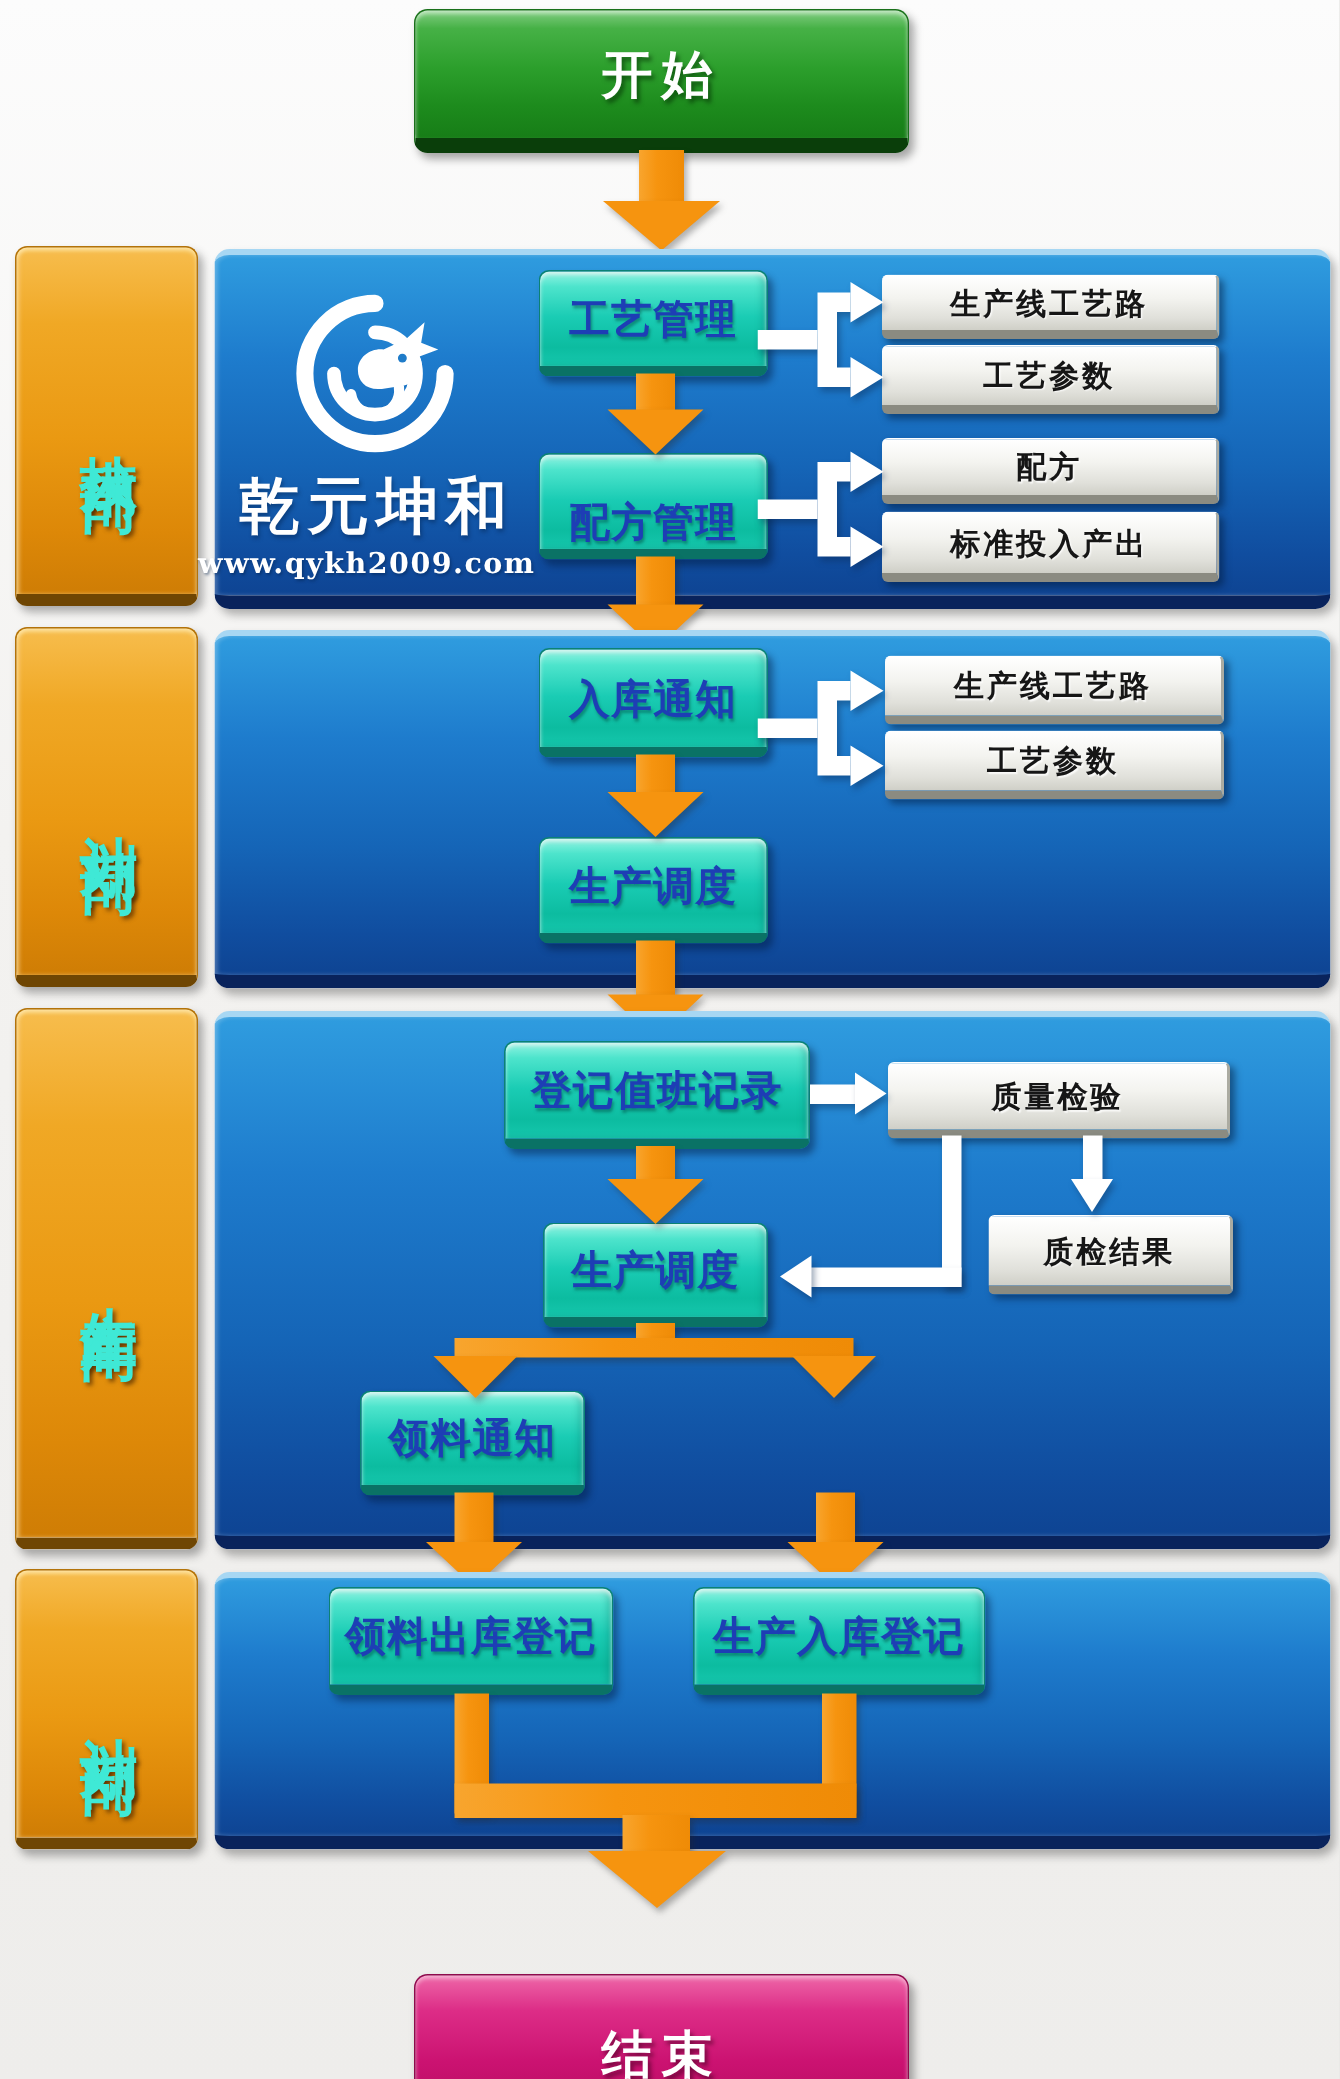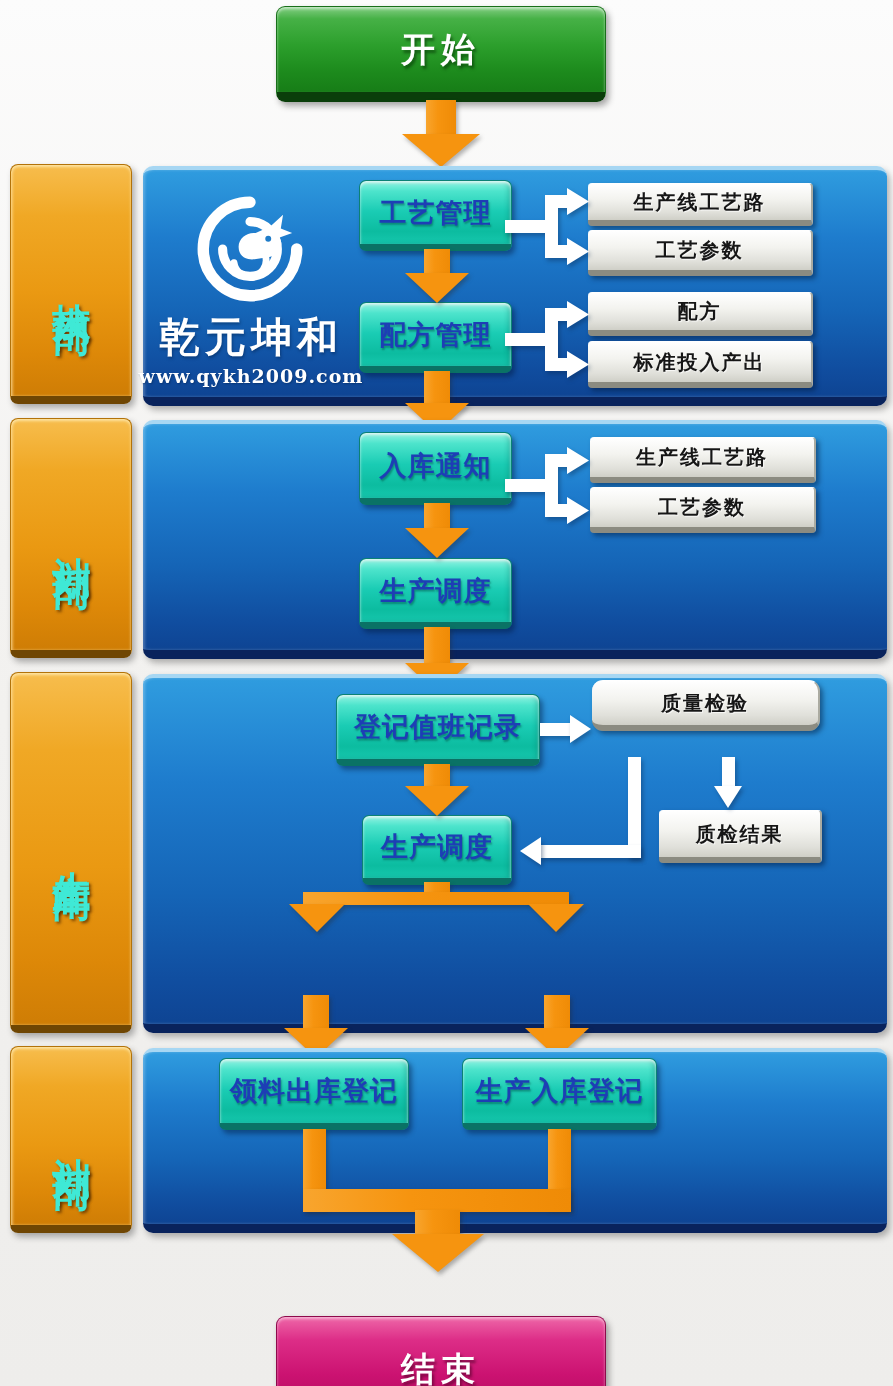--- a/index.html
+++ b/index.html
@@ -83,20 +83,21 @@
 
   .logo-name{
     font-family:"DejaVu Serif","Liberation Serif",serif;
     color:#fff;font-size:41px;font-weight:bold;letter-spacing:5px;
     text-shadow:1px 2px 3px rgba(0,30,70,.45);
   }
   .logo-url{
     font-family:"DejaVu Serif","Liberation Serif",serif;
     color:#fff;font-size:19px;font-weight:bold;letter-spacing:1px;
     text-shadow:1px 1px 2px rgba(0,30,70,.45);
+    justify-content:flex-end;
   }
 </style>
 </head>
 <body>
 
 <div class="stage">
 
   <div class="abs ctr green" style="left:276px;top:6px;width:330px;height:96px;">
     <span>开始</span>
   </div>
@@ -119,21 +120,21 @@
   <div class="abs ctr logo-name" style="left:145px;top:314px;width:212px;height:46px;">
     <span>乾元坤和</span>
   </div>
   <div class="abs ctr logo-url" style="left:145px;top:364px;width:212px;height:24px;">
     <span>www.qykh2009.com</span>
   </div>
 
   <div class="abs ctr teal" style="left:359px;top:180px;width:153px;height:71px;">
     <span>工艺管理</span>
   </div>
-  <div class="abs ctr teal" style="left:359px;top:302px;width:153px;height:71px;">
+  <div class="abs ctr teal" style="left:359px;top:302px;width:153px;height:71px;align-items:flex-end;">
     <span>配方管理</span>
   </div>
 
   <div class="abs ctr silver" style="left:588px;top:183px;width:225px;height:43px;">
     <span>生产线工艺路</span>
   </div>
   <div class="abs ctr silver" style="left:588px;top:230px;width:225px;height:46px;">
     <span>工艺参数</span>
   </div>
   <div class="abs ctr silver" style="left:588px;top:292px;width:225px;height:44px;">
@@ -204,28 +205,31 @@
   <div class="abs ohd oarr" style="left:405px;top:663px;border-left-width:32px;border-right-width:32px;border-top:30px solid #f6940f;"></div>
 
   <div class="abs ctr olabel" style="left:10px;top:672px;width:122px;height:361px;">
     <span>生产车间</span>
   </div>
   <div class="abs panel" style="left:143px;top:674px;width:744px;height:359px;"></div>
 
   <div class="abs ctr teal" style="left:336px;top:694px;width:204px;height:72px;">
     <span>登记值班记录</span>
   </div>
-  <div class="abs ctr silver" style="left:592px;top:680px;width:228px;height:51px;border-radius:11px;">
+  <div class="abs ctr silver" style="left:592px;top:708px;width:228px;height:51px;">
     <span>质量检验</span>
   </div>
   <div class="abs ctr silver" style="left:659px;top:810px;width:163px;height:53px;">
     <span>质检结果</span>
   </div>
   <div class="abs ctr teal" style="left:362px;top:815px;width:150px;height:70px;">
     <span>生产调度</span>
+  </div>
+  <div class="abs ctr teal" style="left:240px;top:927px;width:150px;height:70px;">
+    <span>领料通知</span>
   </div>
 
   <div class="abs wbar warr" style="left:540px;top:723px;width:32px;height:13px;"></div>
   <div class="abs whd warr" style="left:570px;top:715px;border-top-width:14px;border-bottom-width:14px;border-left:21px solid #fff;"></div>
 
   <div class="abs wbar warr" style="left:722px;top:757px;width:13px;height:30px;"></div>
   <div class="abs whd warr" style="left:714px;top:786px;border-left-width:14px;border-right-width:14px;border-top:22px solid #fff;"></div>
 
   <div class="abs wbar warr" style="left:628px;top:757px;width:13px;height:101px;"></div>
   <div class="abs wbar warr" style="left:539px;top:845px;width:102px;height:13px;"></div>

